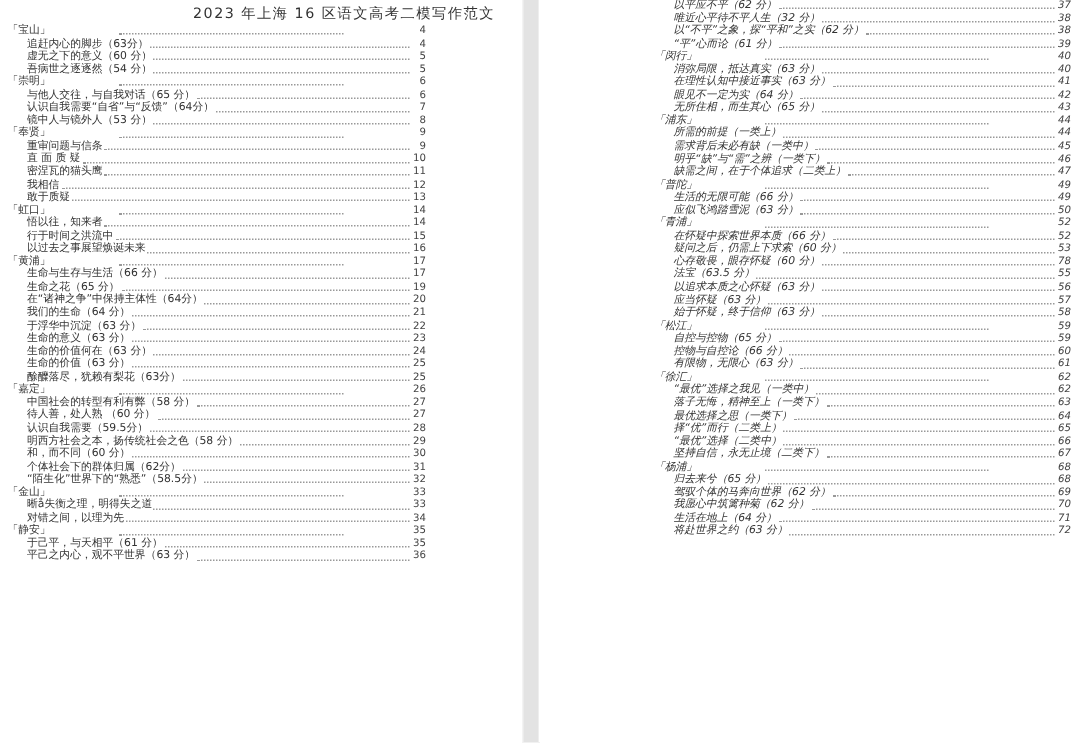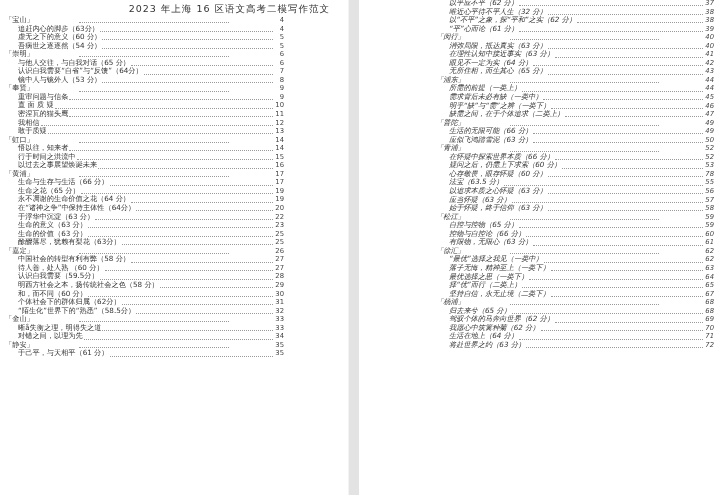--- a/index.html
+++ b/index.html
@@ -140,40 +140,45 @@
         <span class="label">生命与生存与生活（66 分）</span>
         <span class="dots"></span>
         <span class="num">17</span>
       </li>
       <li class="entry">
         <span class="label">生命之花（65 分）</span>
         <span class="dots"></span>
         <span class="num">19</span>
       </li>
       <li class="entry">
-        <span class="label">永不凋谢的生命价值之花（64 分）</span>
-        <span class="dots"></span>
-        <span class="num">19</span>
-      </li>
-      <li class="entry">
         <span class="label">在“诸神之争”中保持主体性（64分）</span>
         <span class="dots"></span>
         <span class="num">20</span>
       </li>
       <li class="entry">
+        <span class="label">我们的生命（64 分）</span>
+        <span class="dots"></span>
+        <span class="num">21</span>
+      </li>
+      <li class="entry">
         <span class="label">于浮华中沉淀（63 分）</span>
         <span class="dots"></span>
         <span class="num">22</span>
       </li>
       <li class="entry">
         <span class="label">生命的意义（63 分）</span>
         <span class="dots"></span>
         <span class="num">23</span>
       </li>
       <li class="entry">
+        <span class="label">生命的价值何在（63 分）</span>
+        <span class="dots"></span>
+        <span class="num">24</span>
+      </li>
+      <li class="entry">
         <span class="label">生命的价值（63 分）</span>
         <span class="dots"></span>
         <span class="num">25</span>
       </li>
       <li class="entry">
         <span class="label">酴醾落尽，犹赖有梨花（63分）</span>
         <span class="dots"></span>
         <span class="num">25</span>
       </li>
       <li class="section">
@@ -233,20 +238,25 @@
       </li>
       <li class="section">
         <span class="label">「静安」</span>
         <span class="dots"></span>
         <span class="num">35</span>
       </li>
       <li class="entry">
         <span class="label">于己平，与天相平（61 分）</span>
         <span class="dots"></span>
         <span class="num">35</span>
+      </li>
+      <li class="entry">
+        <span class="label">平己之内心，观不平世界（63 分）</span>
+        <span class="dots"></span>
+        <span class="num">36</span>
       </li>
     </ul>
 </div>
 
 <div class="gap"></div>
 
 <div class="page right">
   <ul class="toc" id="toc-right">
       <li class="entry">
         <span class="label">以平应不平（62 分）</span>
@@ -412,20 +422,25 @@
         <span class="label">最优选择之思（一类下）</span>
         <span class="dots"></span>
         <span class="num">64</span>
       </li>
       <li class="entry">
         <span class="label">择“优”而行（二类上）</span>
         <span class="dots"></span>
         <span class="num">65</span>
       </li>
       <li class="entry">
+        <span class="label">“最优”选择（二类中）</span>
+        <span class="dots"></span>
+        <span class="num">66</span>
+      </li>
+      <li class="entry">
         <span class="label">坚持自信，永无止境（二类下）</span>
         <span class="dots"></span>
         <span class="num">67</span>
       </li>
       <li class="section">
         <span class="label">「杨浦」</span>
         <span class="dots"></span>
         <span class="num">68</span>
       </li>
       <li class="entry">

